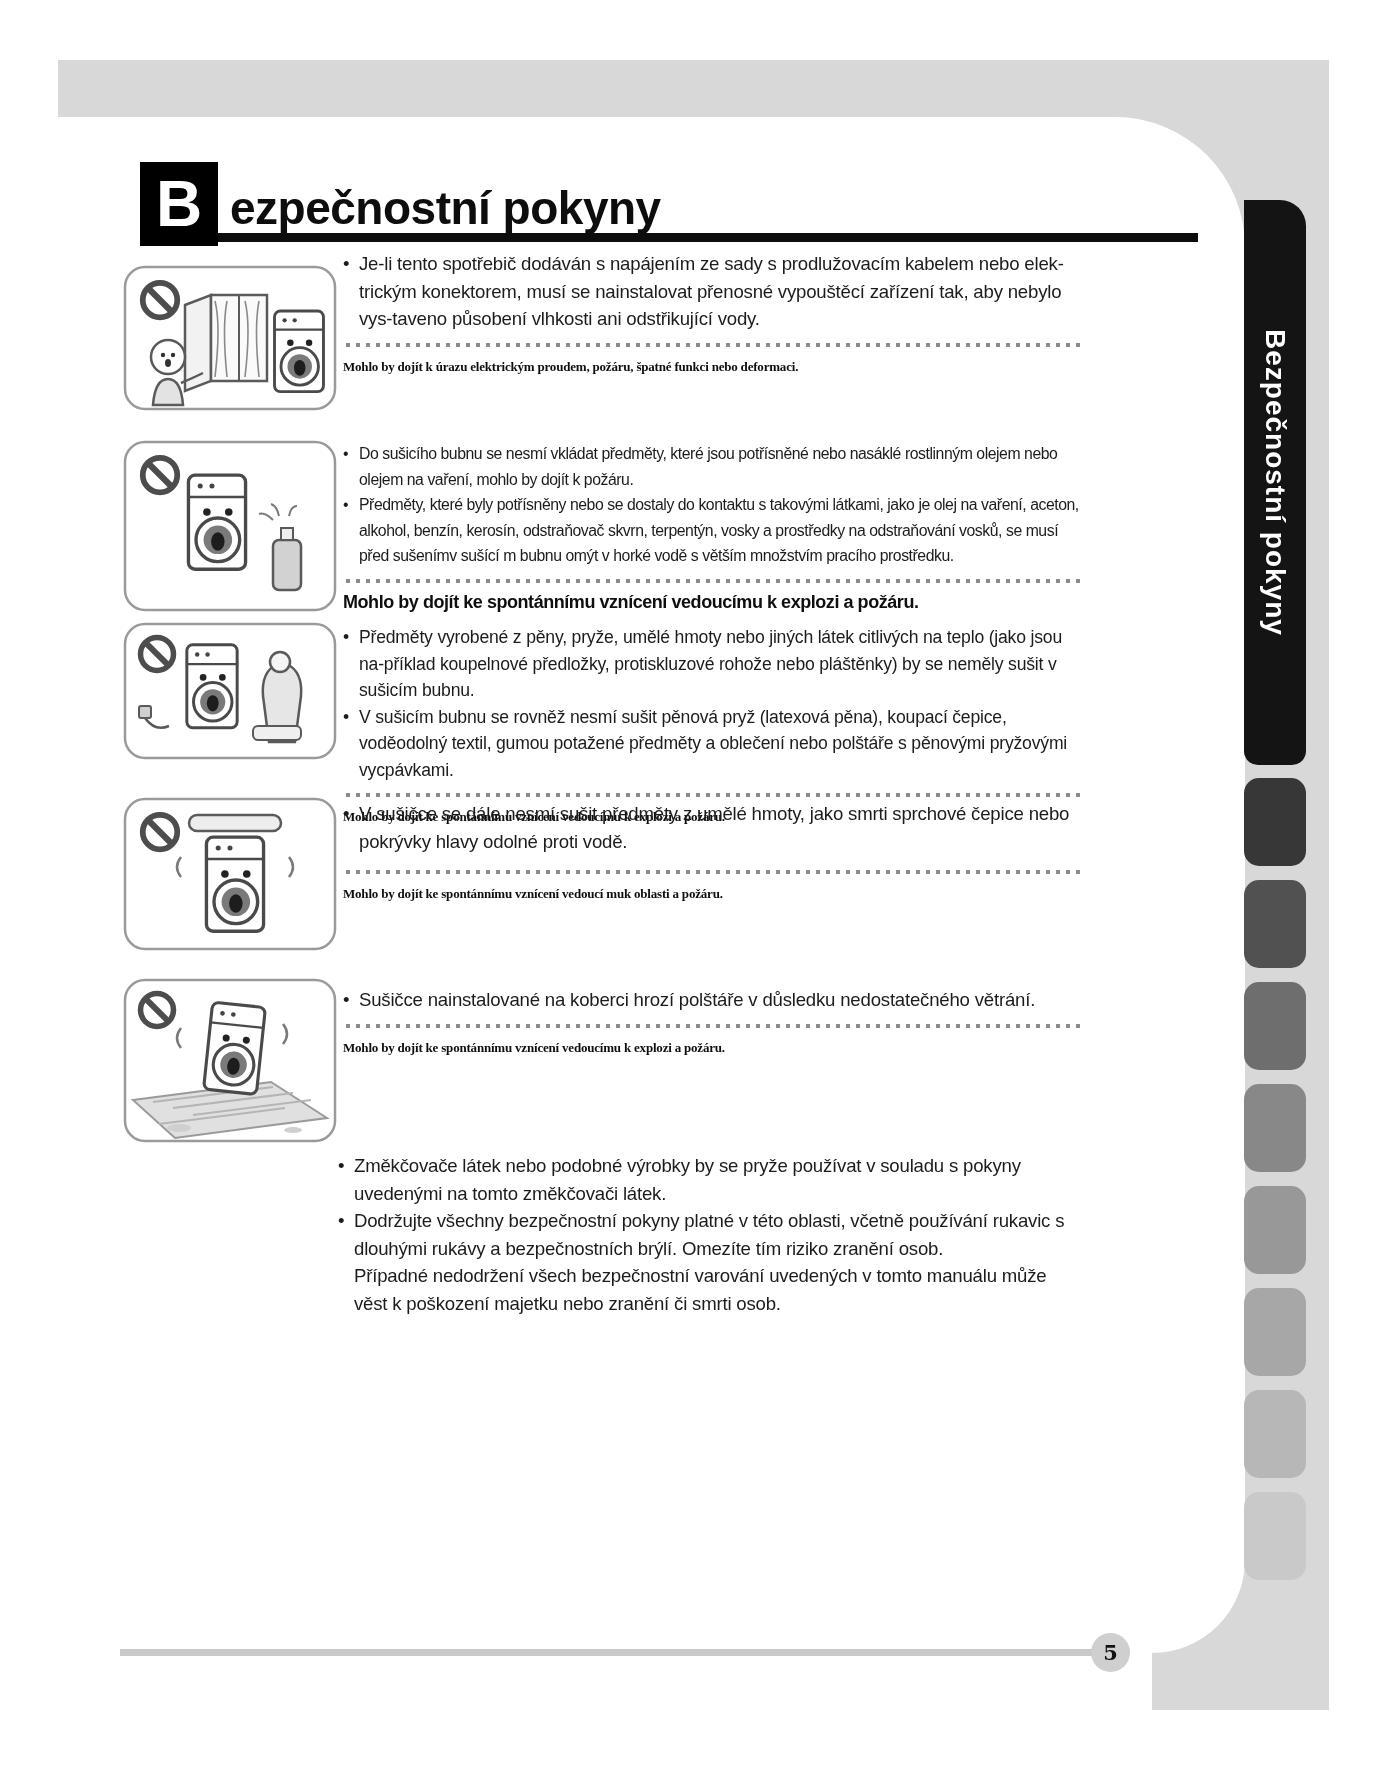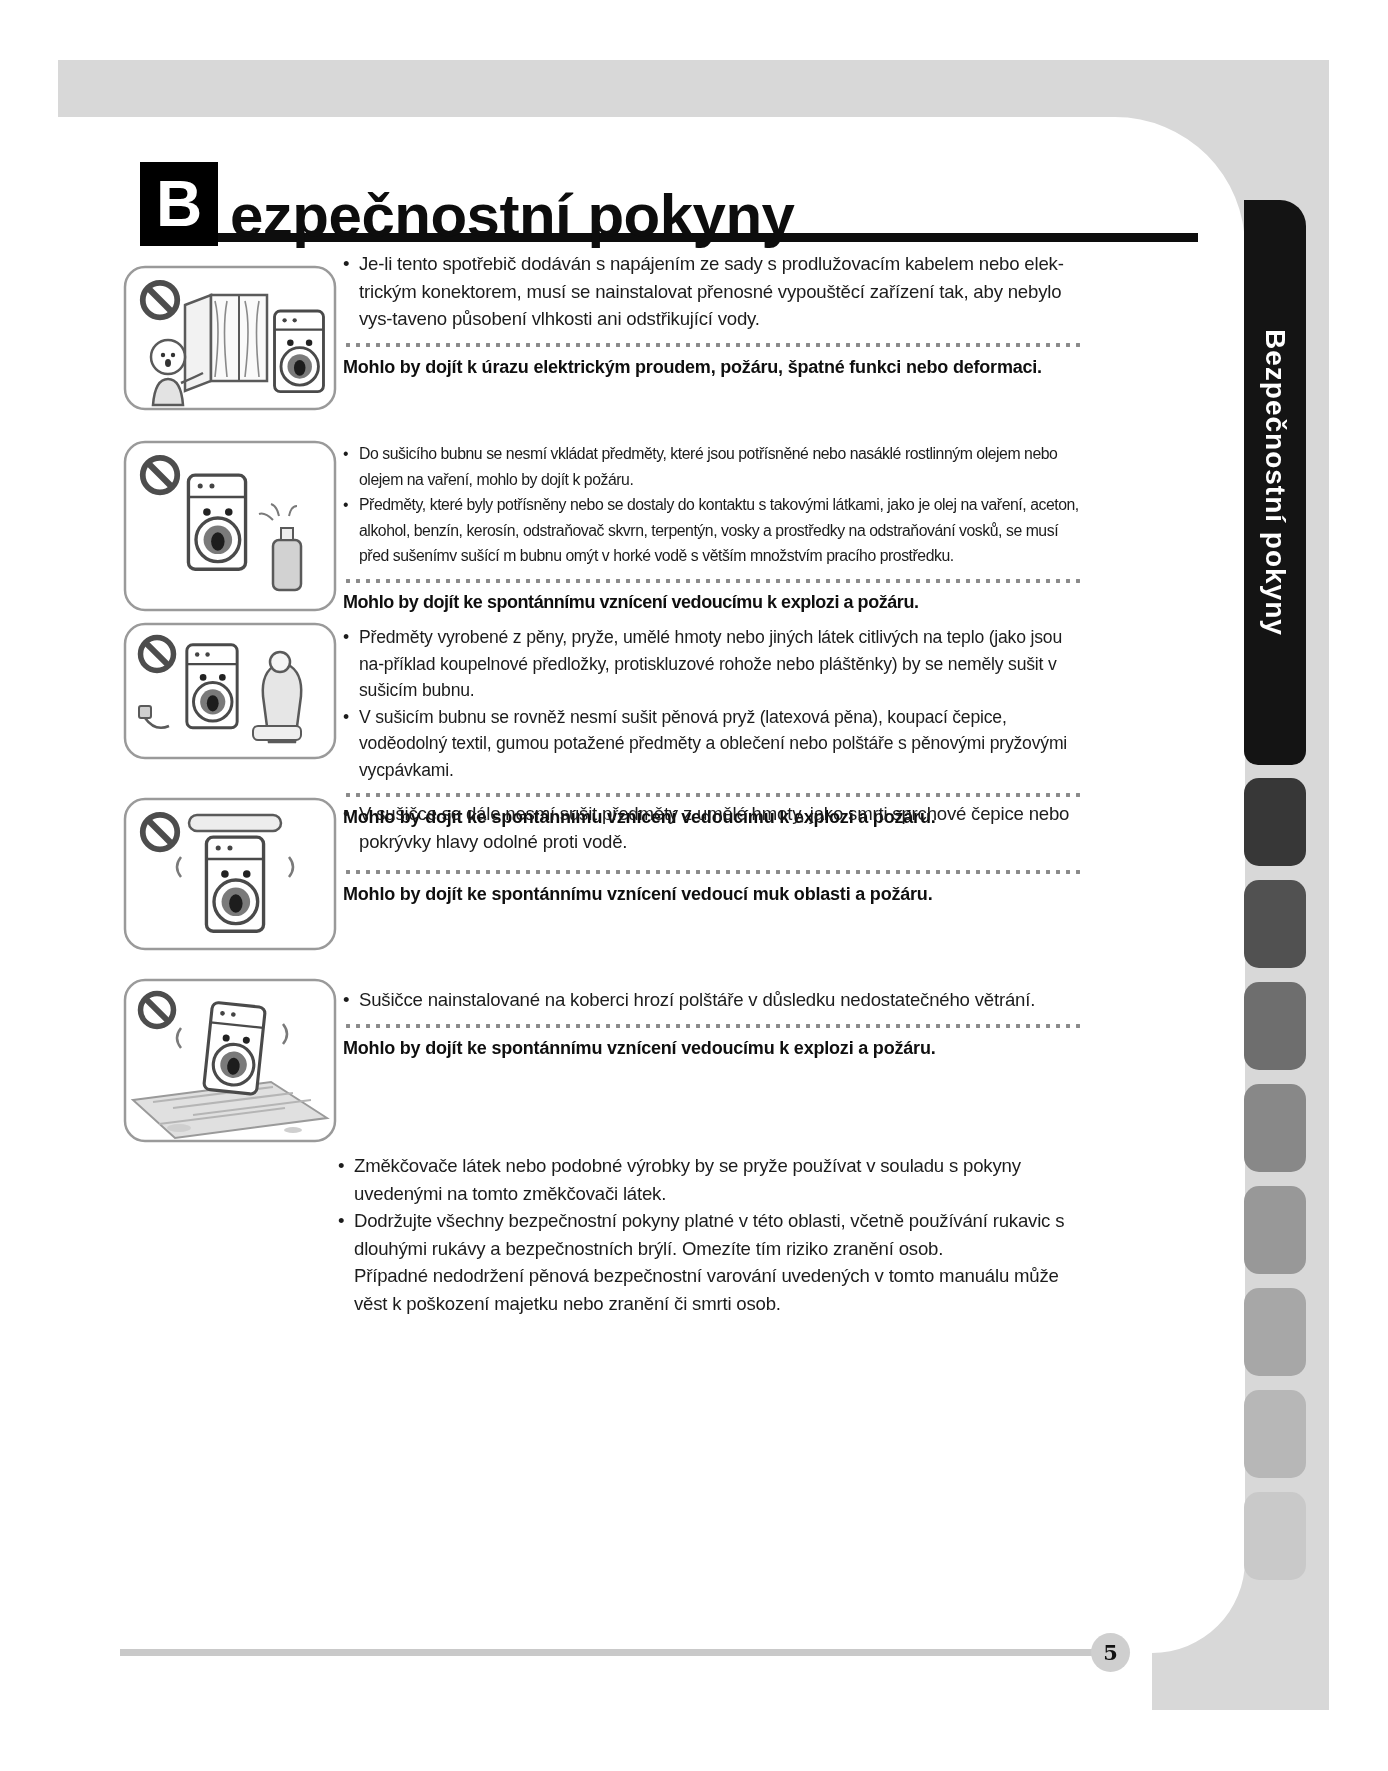--- a/index.html
+++ b/index.html
@@ -23,40 +23,40 @@
   .side-tab{position:absolute;left:1244px;width:62px;height:88px;border-radius:15px;}
   
   .title-underline{position:absolute;left:180px;top:233px;width:1018px;height:9px;background:#0d0d0d;z-index:1;}
   .b-box{
     position:absolute;left:140px;top:162px;width:78px;height:84px;background:#000;z-index:2;
     display:flex;align-items:center;justify-content:center;
     color:#fff;font-weight:bold;font-size:64px;line-height:1;
   }
   .page-title{
     position:absolute;left:230px;top:181px;z-index:2;
-    font-size:60px;font-weight:bold;color:#0d0d0d;letter-spacing:-0.5px;white-space:nowrap;
+    font-size:46px;font-weight:bold;color:#0d0d0d;letter-spacing:-0.5px;white-space:nowrap;
   }
   
   .panel{position:absolute;left:123px;width:214px;background:#fff;}
   .panel svg{display:block;}
   
   .section{position:absolute;left:343px;width:737px;}
   .bullet{position:relative;padding-left:16px;margin:0;}
   .bullet .b{position:absolute;left:0;top:0;}
   .cont{padding-left:16px;margin:0;}
   .s-lg{font-size:18.6px;line-height:27.5px;}
   .s-md{font-size:17.6px;line-height:26.5px;}
   .s-sm{font-size:15.8px;line-height:25.5px;letter-spacing:-0.45px;}
   .dotted{
     height:6px;margin:9px 0 6px 0;
     background-image:radial-gradient(circle,#8a8a8a 2.1px,rgba(0,0,0,0) 2.5px);
     background-size:10px 6px;background-repeat:repeat-x;background-position:0 50%;
   }
   .warning{margin:0;font-weight:bold;color:#0f0f0f;}
-  .w-lg{font-size:18px;line-height:26px;}
+  .w-lg{font-size:13px;line-height:26px;font-family:Liberation Serif, serif;}
   .w-md{font-size:18px;line-height:25px;}
   
   .footer-rule{position:absolute;left:120px;top:1649px;width:972px;height:7px;background:#c9c9c9;}
   .page-badge{
     position:absolute;left:1091px;top:1633px;width:39px;height:39px;border-radius:50%;
     background:#cfcfcf;display:flex;align-items:center;justify-content:center;
     font-family:"DejaVu Serif","Liberation Serif",serif;font-weight:bold;font-size:21px;color:#111;
   }
 </style>
 </head>
@@ -199,19 +199,19 @@
 
 <div class="section s-lg" style="top:986px">
   <p class="bullet"><span class="b">•</span><span>Sušičce nainstalované na koberci hrozí polštáře v důsledku nedostatečného větrání.</span></p>
   <div class="dotted"></div>
   <p class="warning w-lg">Mohlo by dojít ke spontánnímu vznícení vedoucímu k explozi a požáru.</p>
 </div>
 
 <div class="section s-lg" style="top:1152px;left:338px;width:745px">
   <p class="bullet"><span class="b">•</span><span>Změkčovače látek nebo podobné výrobky by se pryže používat v souladu s pokyny uvedenými na tomto změkčovači látek.</span></p>
   <p class="bullet"><span class="b">•</span><span>Dodržujte všechny bezpečnostní pokyny platné v této oblasti, včetně používání rukavic s dlouhými rukávy a bezpečnostních brýlí. Omezíte tím riziko zranění osob.</span></p>
-  <p class="cont">Případné nedodržení pěnová bezpečnostní varování uvedených v tomto manuálu může věst k poškození majetku nebo zranění či smrti osob.</p>
+  <p class="cont">Případné nedodržení všech bezpečnostní varování uvedených v tomto manuálu může věst k poškození majetku nebo zranění či smrti osob.</p>
 </div>
 
 <div class="footer-rule"></div>
 <div class="page-badge">
   <span>5</span>
 </div>
 
 </body></html>

